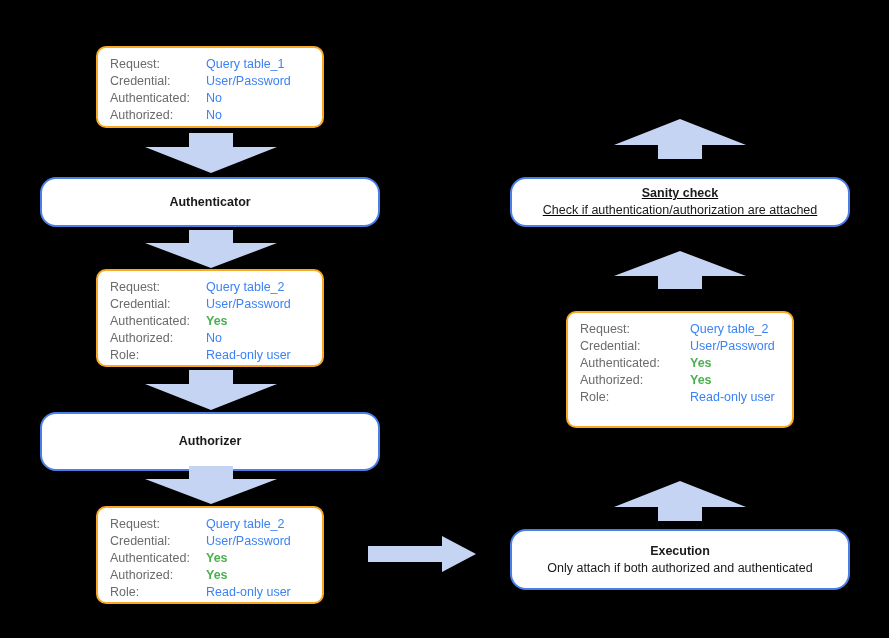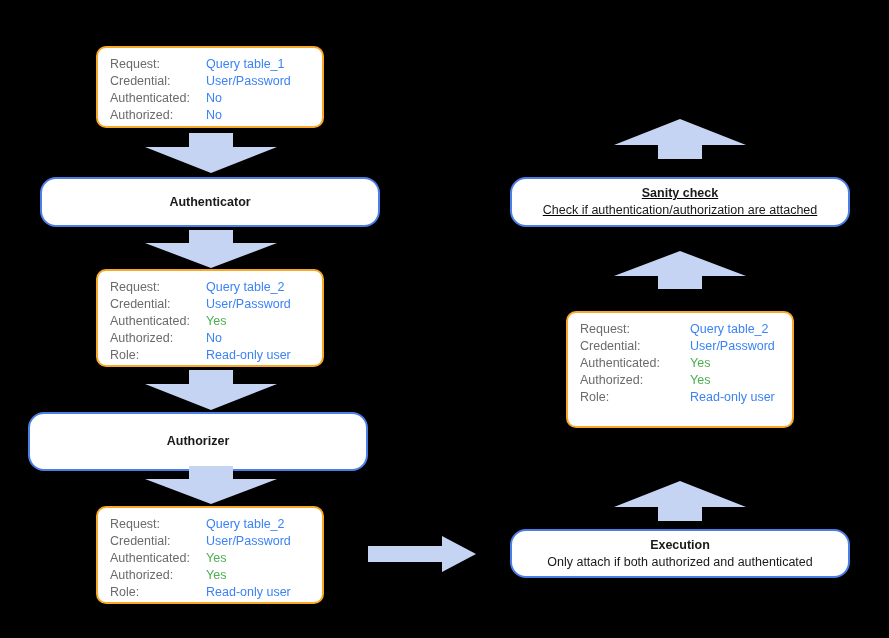--- a/index.html
+++ b/index.html
@@ -39,21 +39,21 @@
     color: #6b6b6b;
     font-size: 12.5px;
     flex: 0 0 auto;
   }
   .kv-value {
     color: #3b82f6;
     font-size: 12.5px;
   }
   .kv-value.yes {
     color: #4caf50;
-    font-weight: normal;
+    font-weight: bold;
   }
   .kv-value.dots {
     color: #8a8a8a;
     letter-spacing: 0.5px;
   }
 
   
   .card-left .kv-label { width: 96px; }
   
   .card-right .kv-label { width: 110px; }
@@ -151,21 +151,21 @@
       <span class="kv-value">Read-only user</span>
     </div>
   </div>
 
   <div class="arrow" style="left:145px; top:370px; width:132px; height:40px;">
     <svg width="132" height="40" viewBox="0 0 132 40" aria-hidden="true">
       <polygon points="44,0 88,0 88,14 132,14 66,40 0,14 44,14" fill="#c5d4f2"></polygon>
     </svg>
   </div>
 
-  <div class="proc-box" style="left:28px; top:412px; width:340px; height:59px;">
+  <div class="proc-box" style="left:40px; top:412px; width:340px; height:59px;">
     <div class="proc-title">Authorizer</div>
   </div>
 
   <div class="arrow" style="left:145px; top:466px; width:132px; height:38px;">
     <svg width="132" height="38" viewBox="0 0 132 38" aria-hidden="true">
       <polygon points="44,0 88,0 88,13 132,13 66,38 0,13 44,13" fill="#c5d4f2"></polygon>
     </svg>
   </div>
 
   <div class="data-card card-left" style="left:96px; top:506px; width:228px; height:98px;">
@@ -190,21 +190,21 @@
       <span class="kv-value">Read-only user</span>
     </div>
   </div>
 
   <div class="arrow" style="left:368px; top:536px; width:108px; height:36px;">
     <svg width="108" height="36" viewBox="0 0 108 36" aria-hidden="true">
       <polygon points="0,10 74,10 74,0 108,18 74,36 74,26 0,26" fill="#c5d4f2"></polygon>
     </svg>
   </div>
 
-  <div class="proc-box" style="left:510px; top:529px; width:340px; height:49px;">
+  <div class="proc-box" style="left:510px; top:529px; width:340px; height:61px;">
     <div class="proc-title">Execution</div>
     <div class="proc-sub">Only attach if both authorized and authenticated</div>
   </div>
 
   <div class="arrow" style="left:614px; top:481px; width:132px; height:40px;">
     <svg width="132" height="40" viewBox="0 0 132 40" aria-hidden="true">
       <polygon points="66,0 132,26 88,26 88,40 44,40 44,26 0,26" fill="#c5d4f2"></polygon>
     </svg>
   </div>
 

